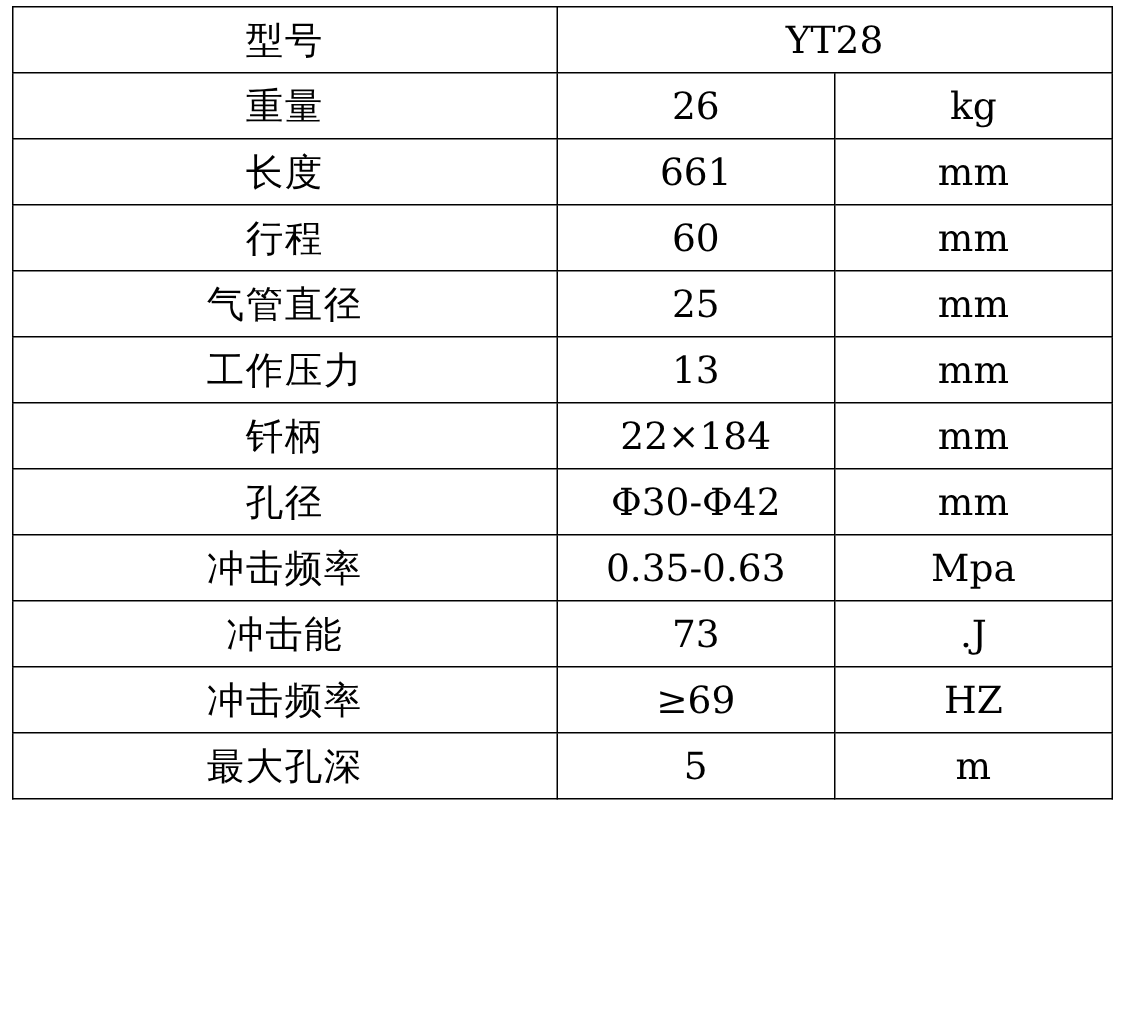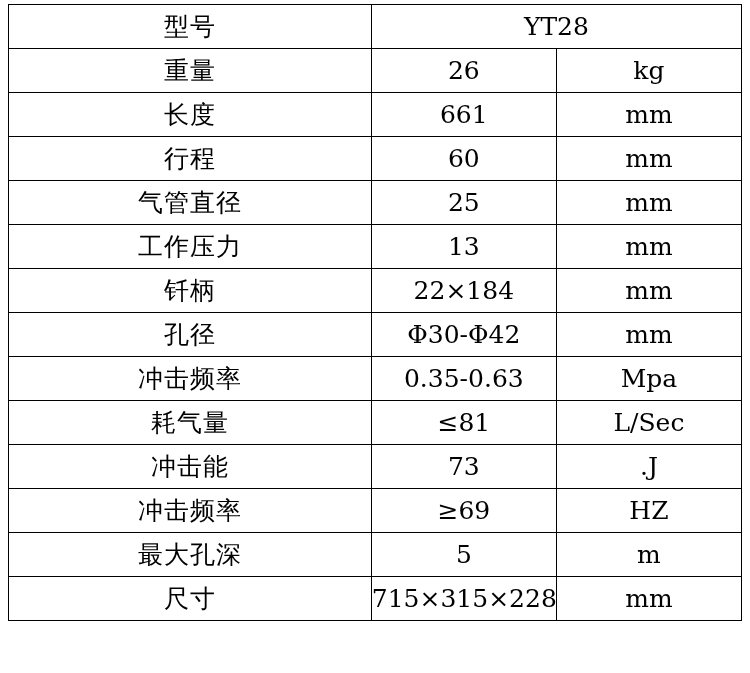--- a/index.html
+++ b/index.html
@@ -113,45 +113,35 @@
         <td class="col-value">Φ30-Φ42</td>
         <td class="col-unit">mm</td>
       </tr>
 
       <tr>
         <td class="col-label">冲击频率</td>
         <td class="col-value">0.35-0.63</td>
         <td class="col-unit">Mpa</td>
       </tr>
 
-      <tr>
-        <td class="col-label">耗气量</td>
-        <td class="col-value">≤81</td>
-        <td class="col-unit">L/Sec</td>
-      </tr>
 
       <tr>
         <td class="col-label">冲击能</td>
         <td class="col-value">73</td>
         <td class="col-unit">.J</td>
       </tr>
 
       <tr>
         <td class="col-label">冲击频率</td>
         <td class="col-value">≥69</td>
         <td class="col-unit">HZ</td>
       </tr>
 
       <tr>
         <td class="col-label">最大孔深</td>
         <td class="col-value">5</td>
         <td class="col-unit">m</td>
       </tr>
 
-      <tr>
-        <td class="col-label">尺寸</td>
-        <td class="col-value">715×315×228</td>
-        <td class="col-unit">mm</td>
-      </tr>
 
     </tbody>
   </table>
 </div>
 
 </body></html>

